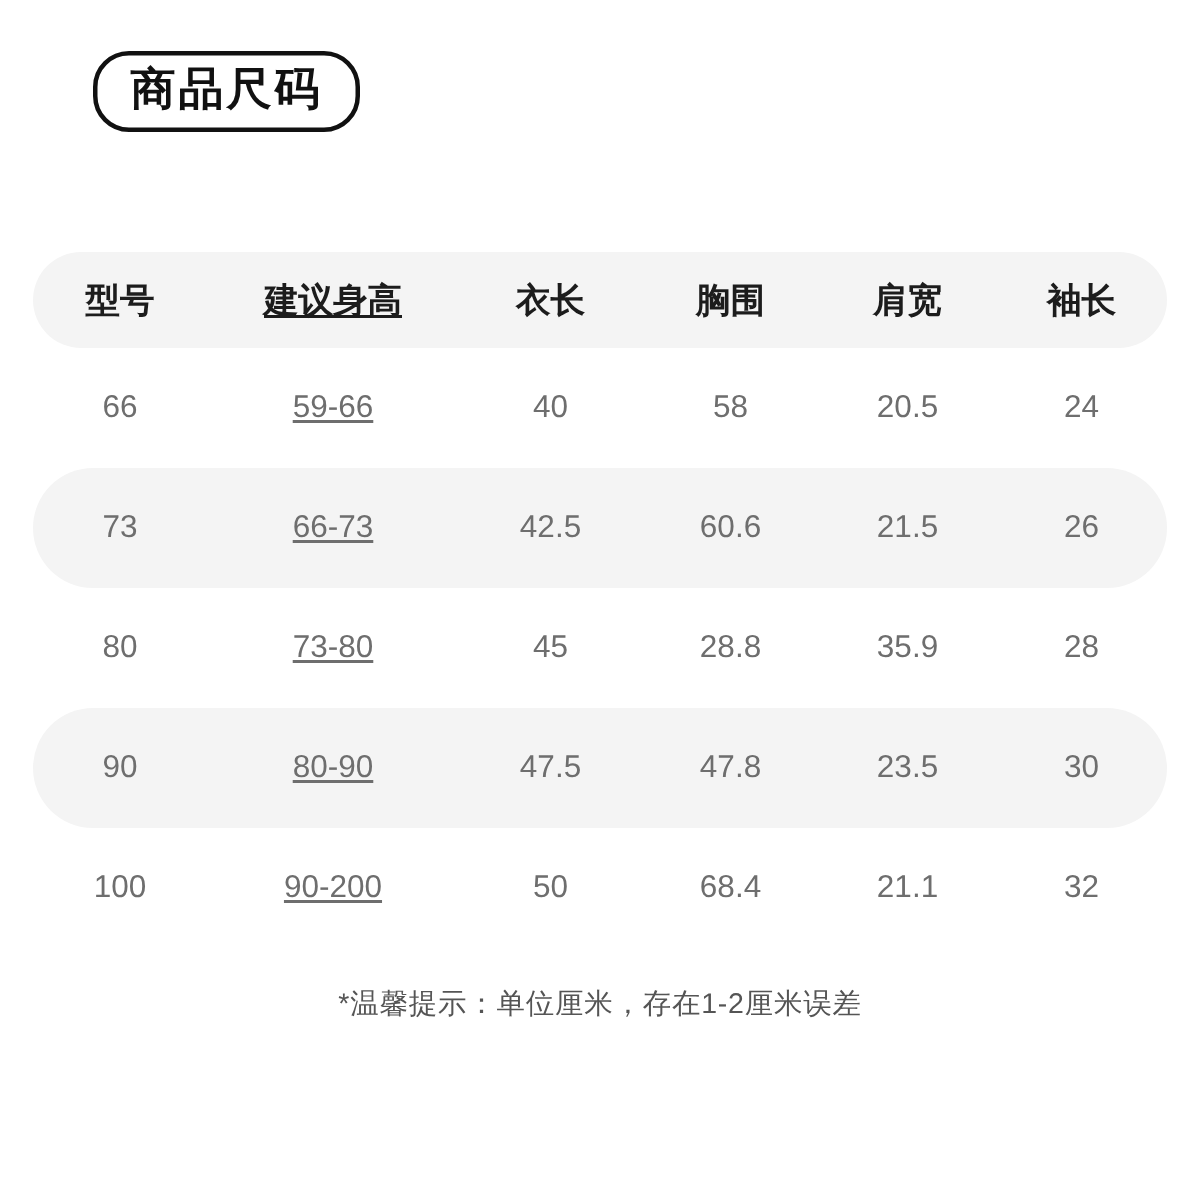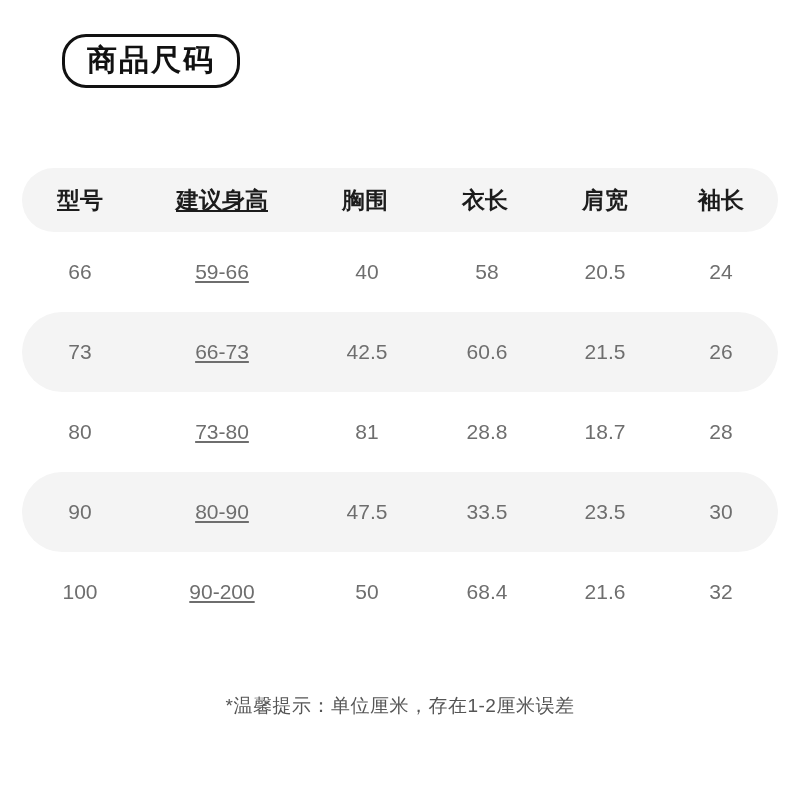--- a/index.html
+++ b/index.html
@@ -77,39 +77,38 @@
   .c5 { width: 114px; }
   .note {
     position: absolute;
     left: 0;
     right: 0;
     top: 656px;
     text-align: center;
     font-size: 19px;
     color: #555555;
     letter-spacing: 0.5px;
-    margin-top: 37px;
   }
 </style>
 </head>
 <body>
 
 <div class="page">
 
   <div class="title-badge">
     <div class="title-text">商品尺码</div>
   </div>
 
   <div class="table-wrap">
 
     <div class="row header">
       <div class="cell c0">型号</div>
       <div class="cell c1">建议身高</div>
+      <div class="cell c2">衣长</div>
       <div class="cell c3">胸围</div>
-      <div class="cell c2">衣长</div>
       <div class="cell c4">肩宽</div>
       <div class="cell c5">袖长</div>
     </div>
 
     <div class="row">
       <div class="cell c0">66</div>
       <div class="cell c1">59-66</div>
       <div class="cell c2">40</div>
       <div class="cell c3">58</div>
       <div class="cell c4">20.5</div>
@@ -121,41 +120,41 @@
       <div class="cell c1">66-73</div>
       <div class="cell c2">42.5</div>
       <div class="cell c3">60.6</div>
       <div class="cell c4">21.5</div>
       <div class="cell c5">26</div>
     </div>
 
     <div class="row">
       <div class="cell c0">80</div>
       <div class="cell c1">73-80</div>
-      <div class="cell c2">81</div>
+      <div class="cell c2">45</div>
       <div class="cell c3">28.8</div>
-      <div class="cell c4">18.7</div>
+      <div class="cell c4">35.9</div>
       <div class="cell c5">28</div>
     </div>
 
     <div class="row striped">
       <div class="cell c0">90</div>
       <div class="cell c1">80-90</div>
       <div class="cell c2">47.5</div>
-      <div class="cell c3">33.5</div>
+      <div class="cell c3">47.8</div>
       <div class="cell c4">23.5</div>
       <div class="cell c5">30</div>
     </div>
 
     <div class="row">
       <div class="cell c0">100</div>
       <div class="cell c1">90-200</div>
       <div class="cell c2">50</div>
       <div class="cell c3">68.4</div>
-      <div class="cell c4">21.6</div>
+      <div class="cell c4">21.1</div>
       <div class="cell c5">32</div>
     </div>
 
   </div>
 
   <div class="note">*温馨提示：单位厘米，存在1-2厘米误差</div>
 
 </div>
 
 </body></html>

